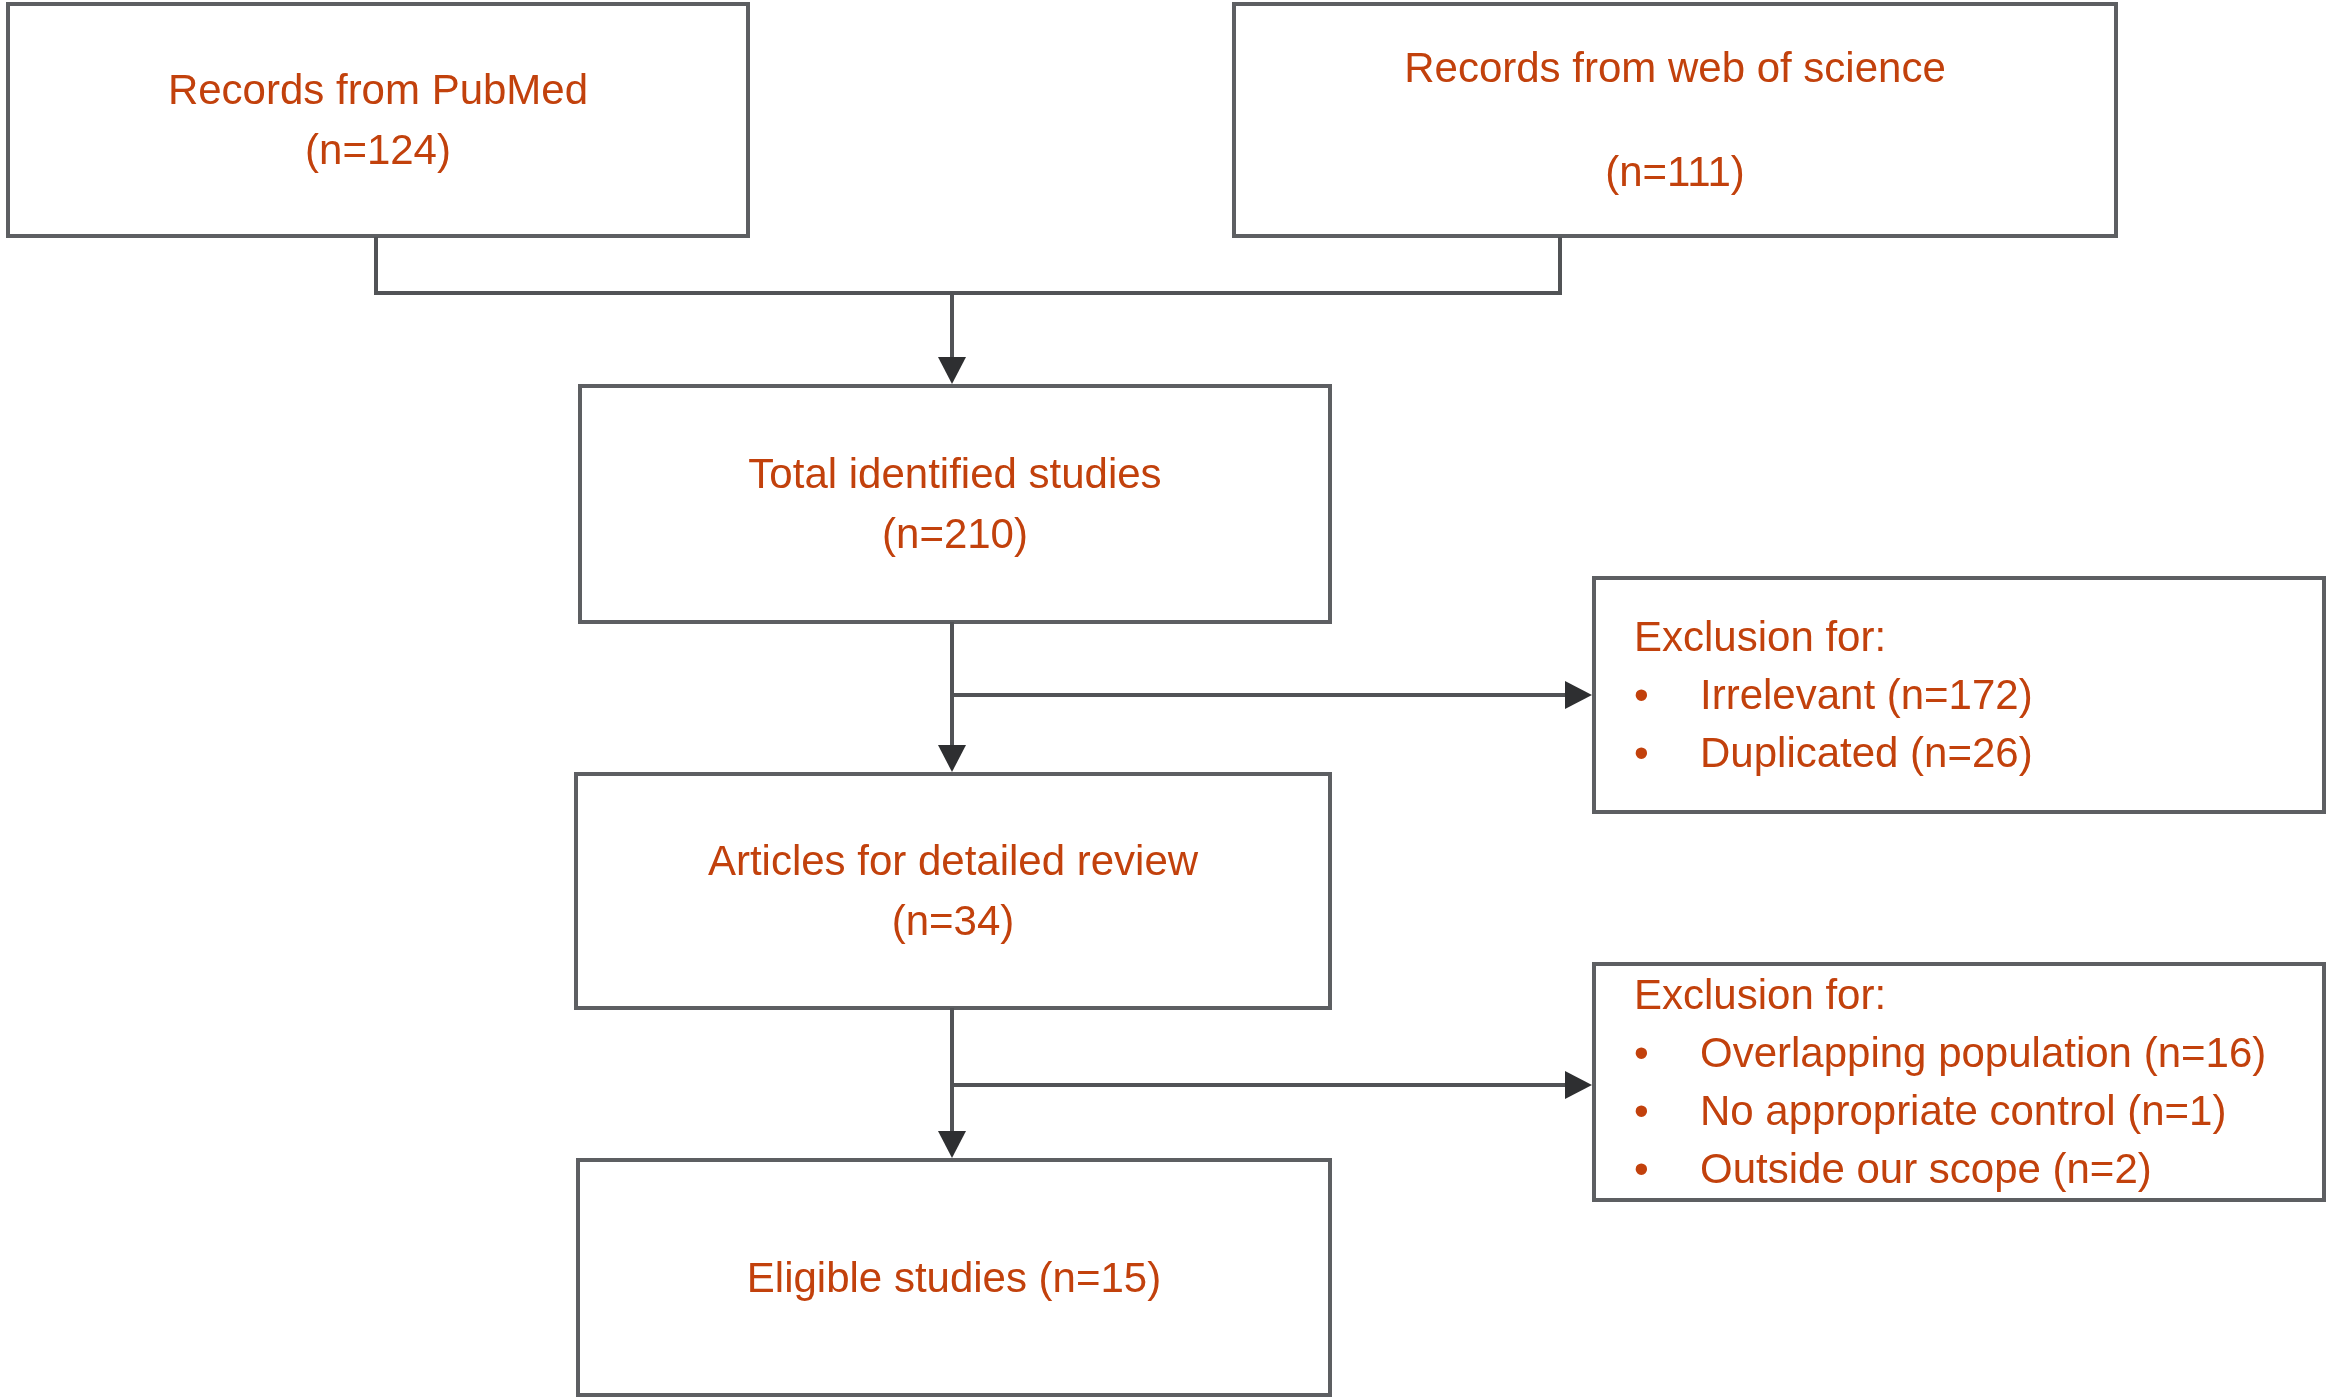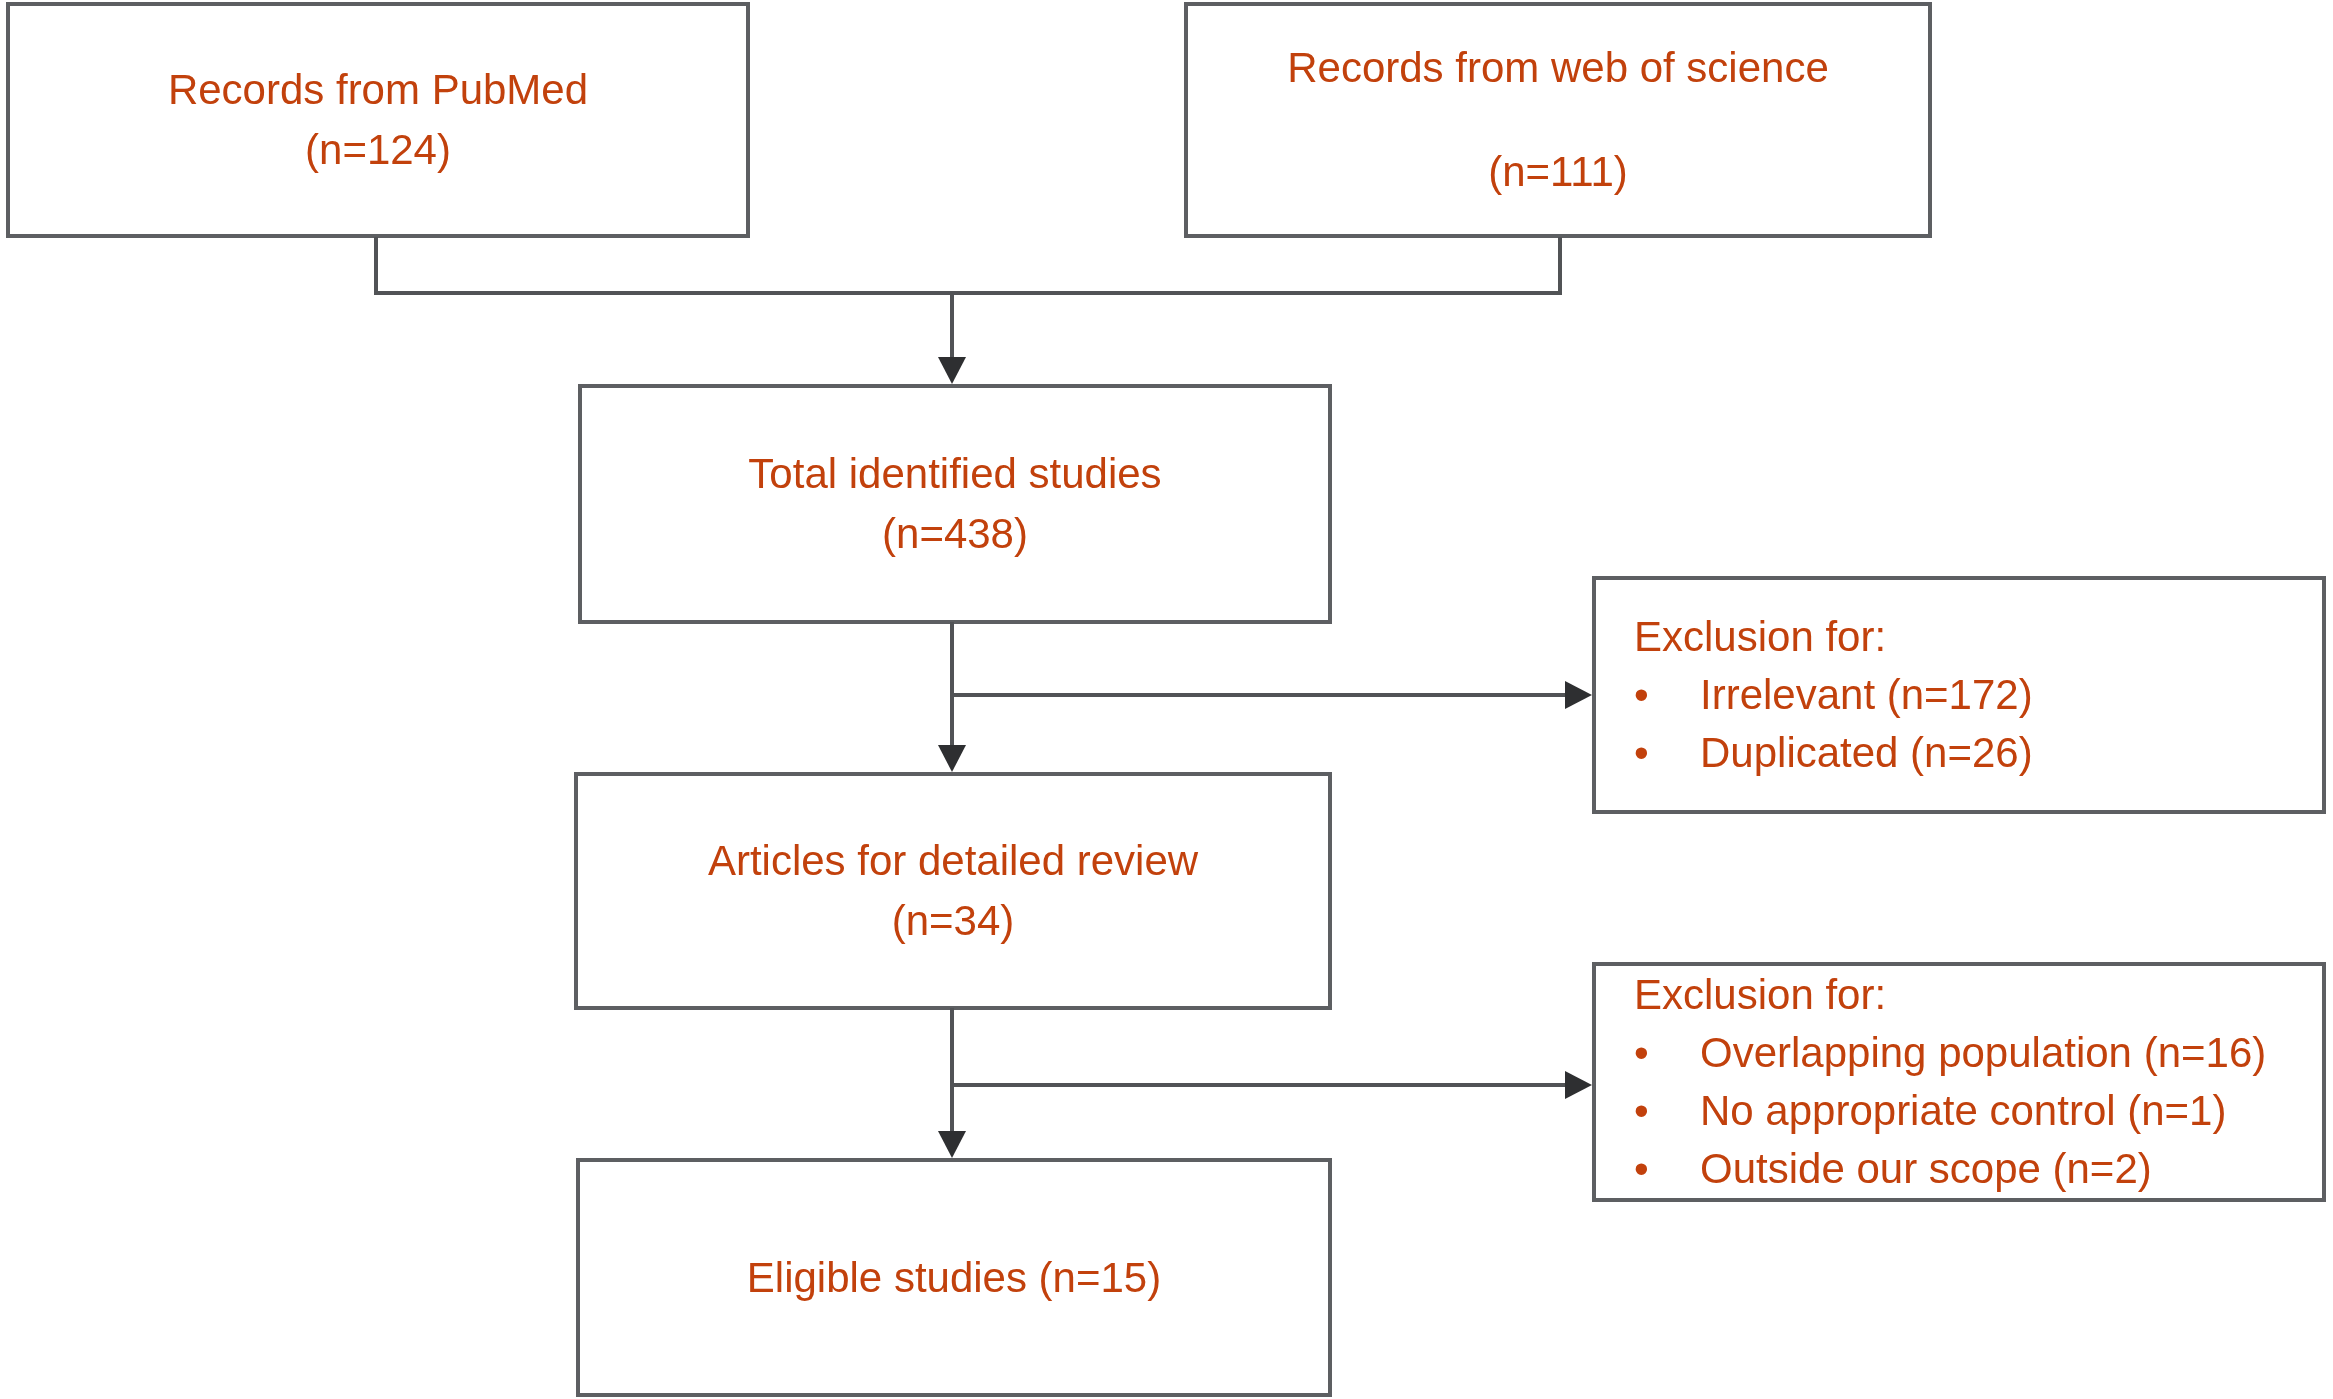--- a/index.html
+++ b/index.html
@@ -78,21 +78,21 @@
     position: absolute;
     width: 0;
     height: 0;
     border-top: 14px solid transparent;
     border-bottom: 14px solid transparent;
     border-left: 27px solid #2e2f31;
   }
 
   
   #box-pubmed   { left: 6px;    top: 2px;    width: 744px; height: 236px; }
-  #box-wos      { left: 1184px; top: 2px;    width: 748px; height: 236px; gap: 44px; }
+  #box-wos      { left: 1232px; top: 2px;    width: 886px; height: 236px; gap: 44px; }
   #box-total    { left: 578px;  top: 384px;  width: 754px; height: 240px; }
   #box-excl1    { left: 1592px; top: 576px;  width: 734px; height: 238px; }
   #box-articles { left: 574px;  top: 772px;  width: 758px; height: 238px; }
   #box-excl2    { left: 1592px; top: 962px;  width: 734px; height: 240px; }
   #box-eligible { left: 576px;  top: 1158px; width: 756px; height: 239px; }
 
   
   #stub-left     { left: 374px;  top: 237px;  width: 4px;    height: 58px; }
   #stub-right    { left: 1558px; top: 237px;  width: 4px;    height: 58px; }
   #merge-h       { left: 374px;  top: 291px;  width: 1188px; height: 4px;  }
@@ -123,21 +123,21 @@
   </div>
 
   <div class="line" id="stub-left"></div>
   <div class="line" id="stub-right"></div>
   <div class="line" id="merge-h"></div>
   <div class="line" id="drop-total"></div>
   <div class="arrowhead-down" id="ah-total"></div>
 
   <div class="node centered" id="box-total">
     <span class="node-label">Total identified studies</span>
-    <span class="node-label">(n=438)</span>
+    <span class="node-label">(n=210)</span>
   </div>
 
   <div class="line" id="drop-articles"></div>
   <div class="arrowhead-down" id="ah-articles"></div>
   <div class="line" id="branch1"></div>
   <div class="arrowhead-right" id="ah-excl1"></div>
 
   <div class="node listbox" id="box-excl1">
     <span class="list-title">Exclusion for:</span>
     <div class="bullet-row">

